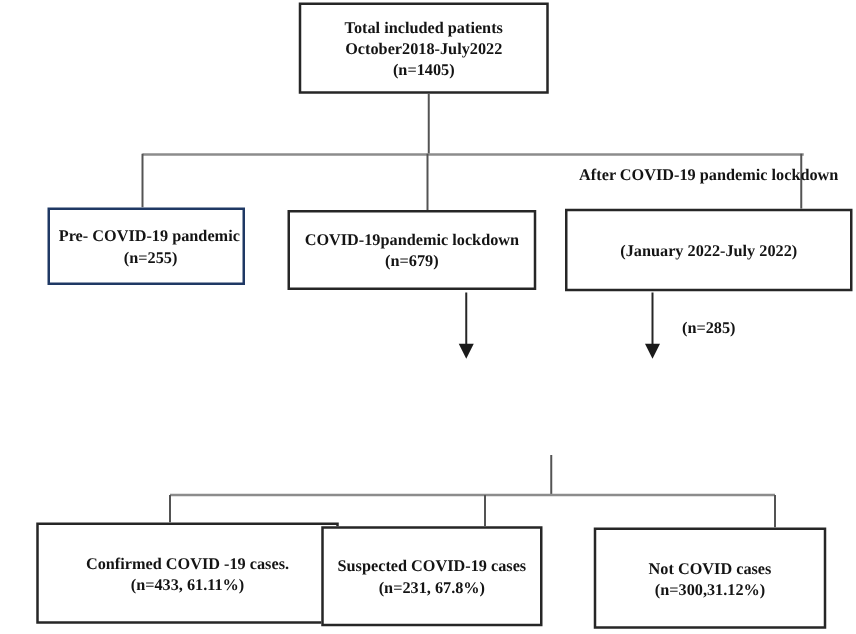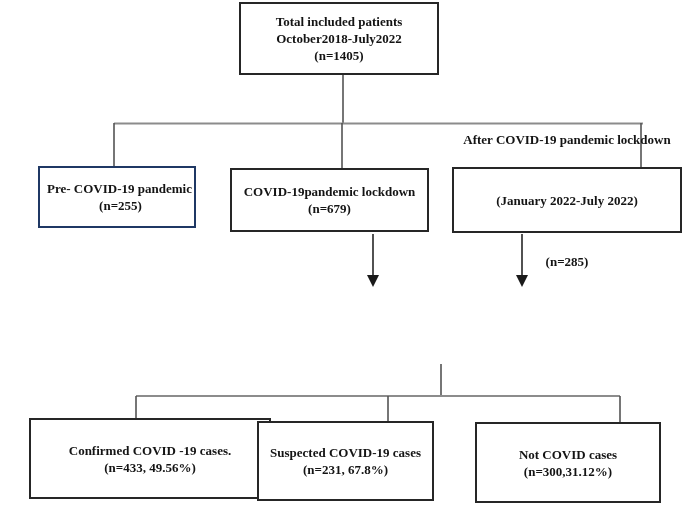--- a/index.html
+++ b/index.html
@@ -102,21 +102,21 @@
 
   <div class="box" id="box-after">
     <span class="ln">After COVID-19 pandemic lockdown</span>
     <span class="ln">(January 2022-July 2022)</span>
     <span class="ln">(n=285)</span>
   </div>
 
 
   <div class="box" id="box-confirmed">
     <span class="ln">Confirmed COVID -19 cases.</span>
-    <span class="ln">(n=433, 49.56%)</span>
+    <span class="ln">(n=433, 61.11%)</span>
   </div>
 
   <div class="box" id="box-suspected">
     <span class="ln">Suspected COVID-19 cases</span>
     <span class="ln">(n=231, 67.8%)</span>
   </div>
 
   <div class="box" id="box-notcovid">
     <span class="ln">Not COVID cases</span>
     <span class="ln">(n=300,31.12%)</span>

